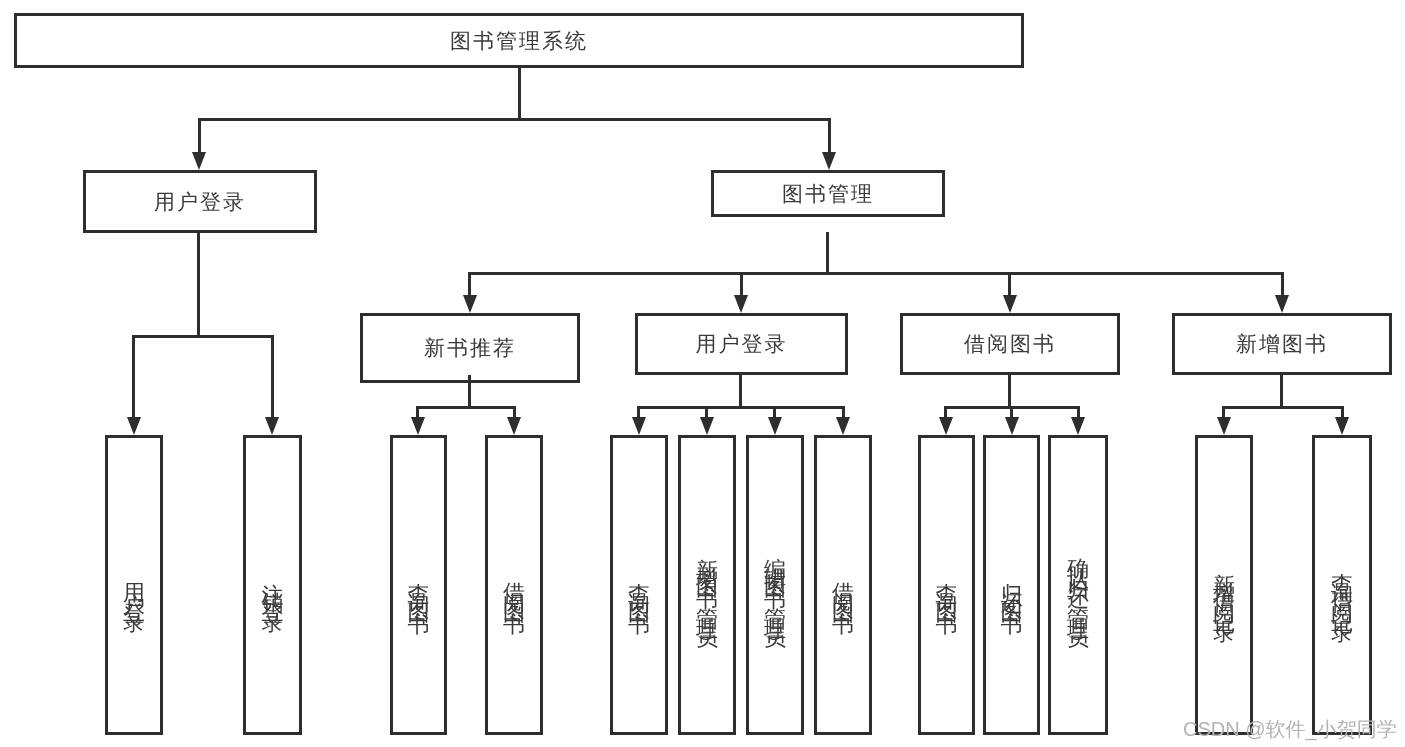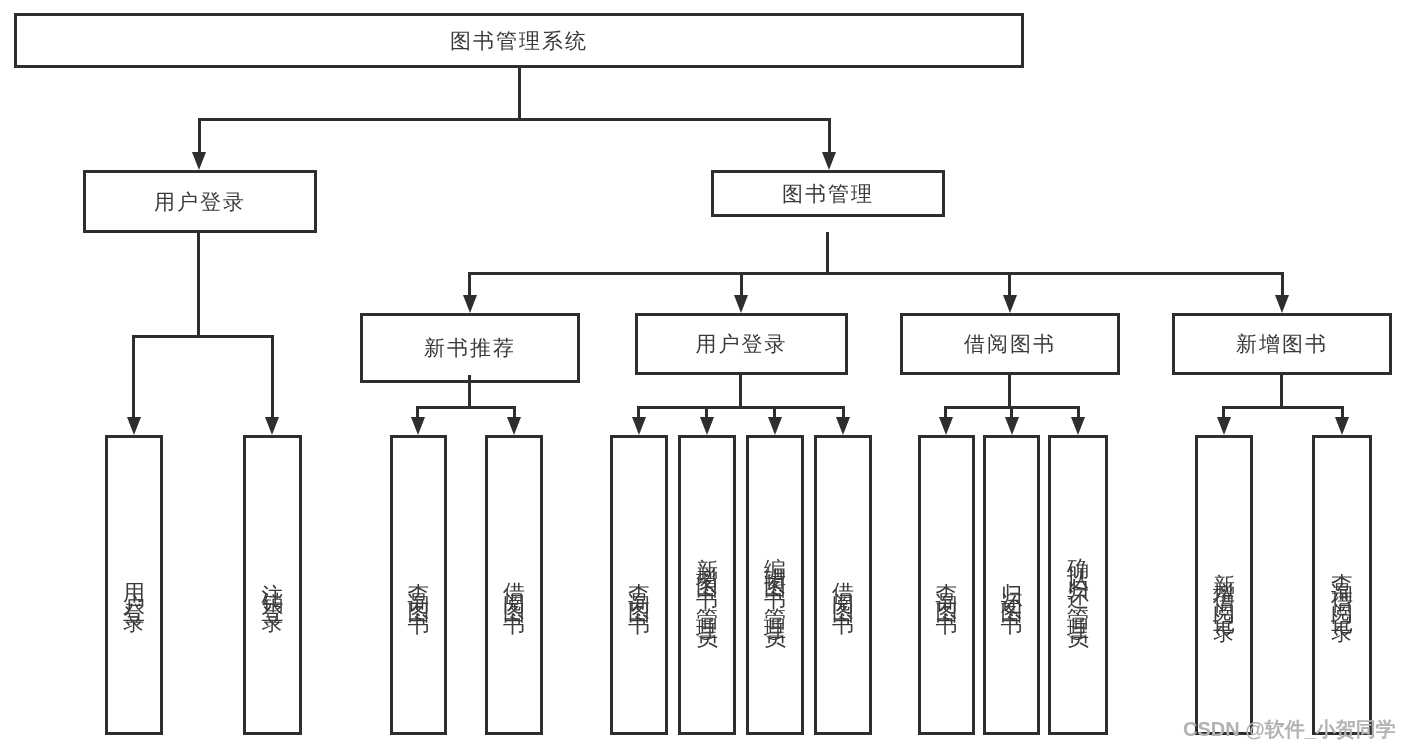--- a/index.html
+++ b/index.html
@@ -18,21 +18,21 @@
   }
   .vl{position:absolute;width:3px;background:#2e2e2e;}
   .hl{position:absolute;height:3px;background:#2e2e2e;}
   .arw{
     position:absolute;width:0;height:0;
     border-left:7px solid transparent;border-right:7px solid transparent;
     border-top:18px solid #2e2e2e;
   }
   .watermark{
     position:absolute;left:1183px;top:716px;font-size:20px;color:#b3b3b3;
-    white-space:nowrap;z-index:5;font-weight:bold;
+    white-space:nowrap;z-index:5;
   }
 </style>
 </head>
 <body>
 
 <div class="stage">
 
   <div class="box" style="left:14px;top:13px;width:1010px;height:55px">
     <span class="htext">图书管理系统</span>
   </div>

